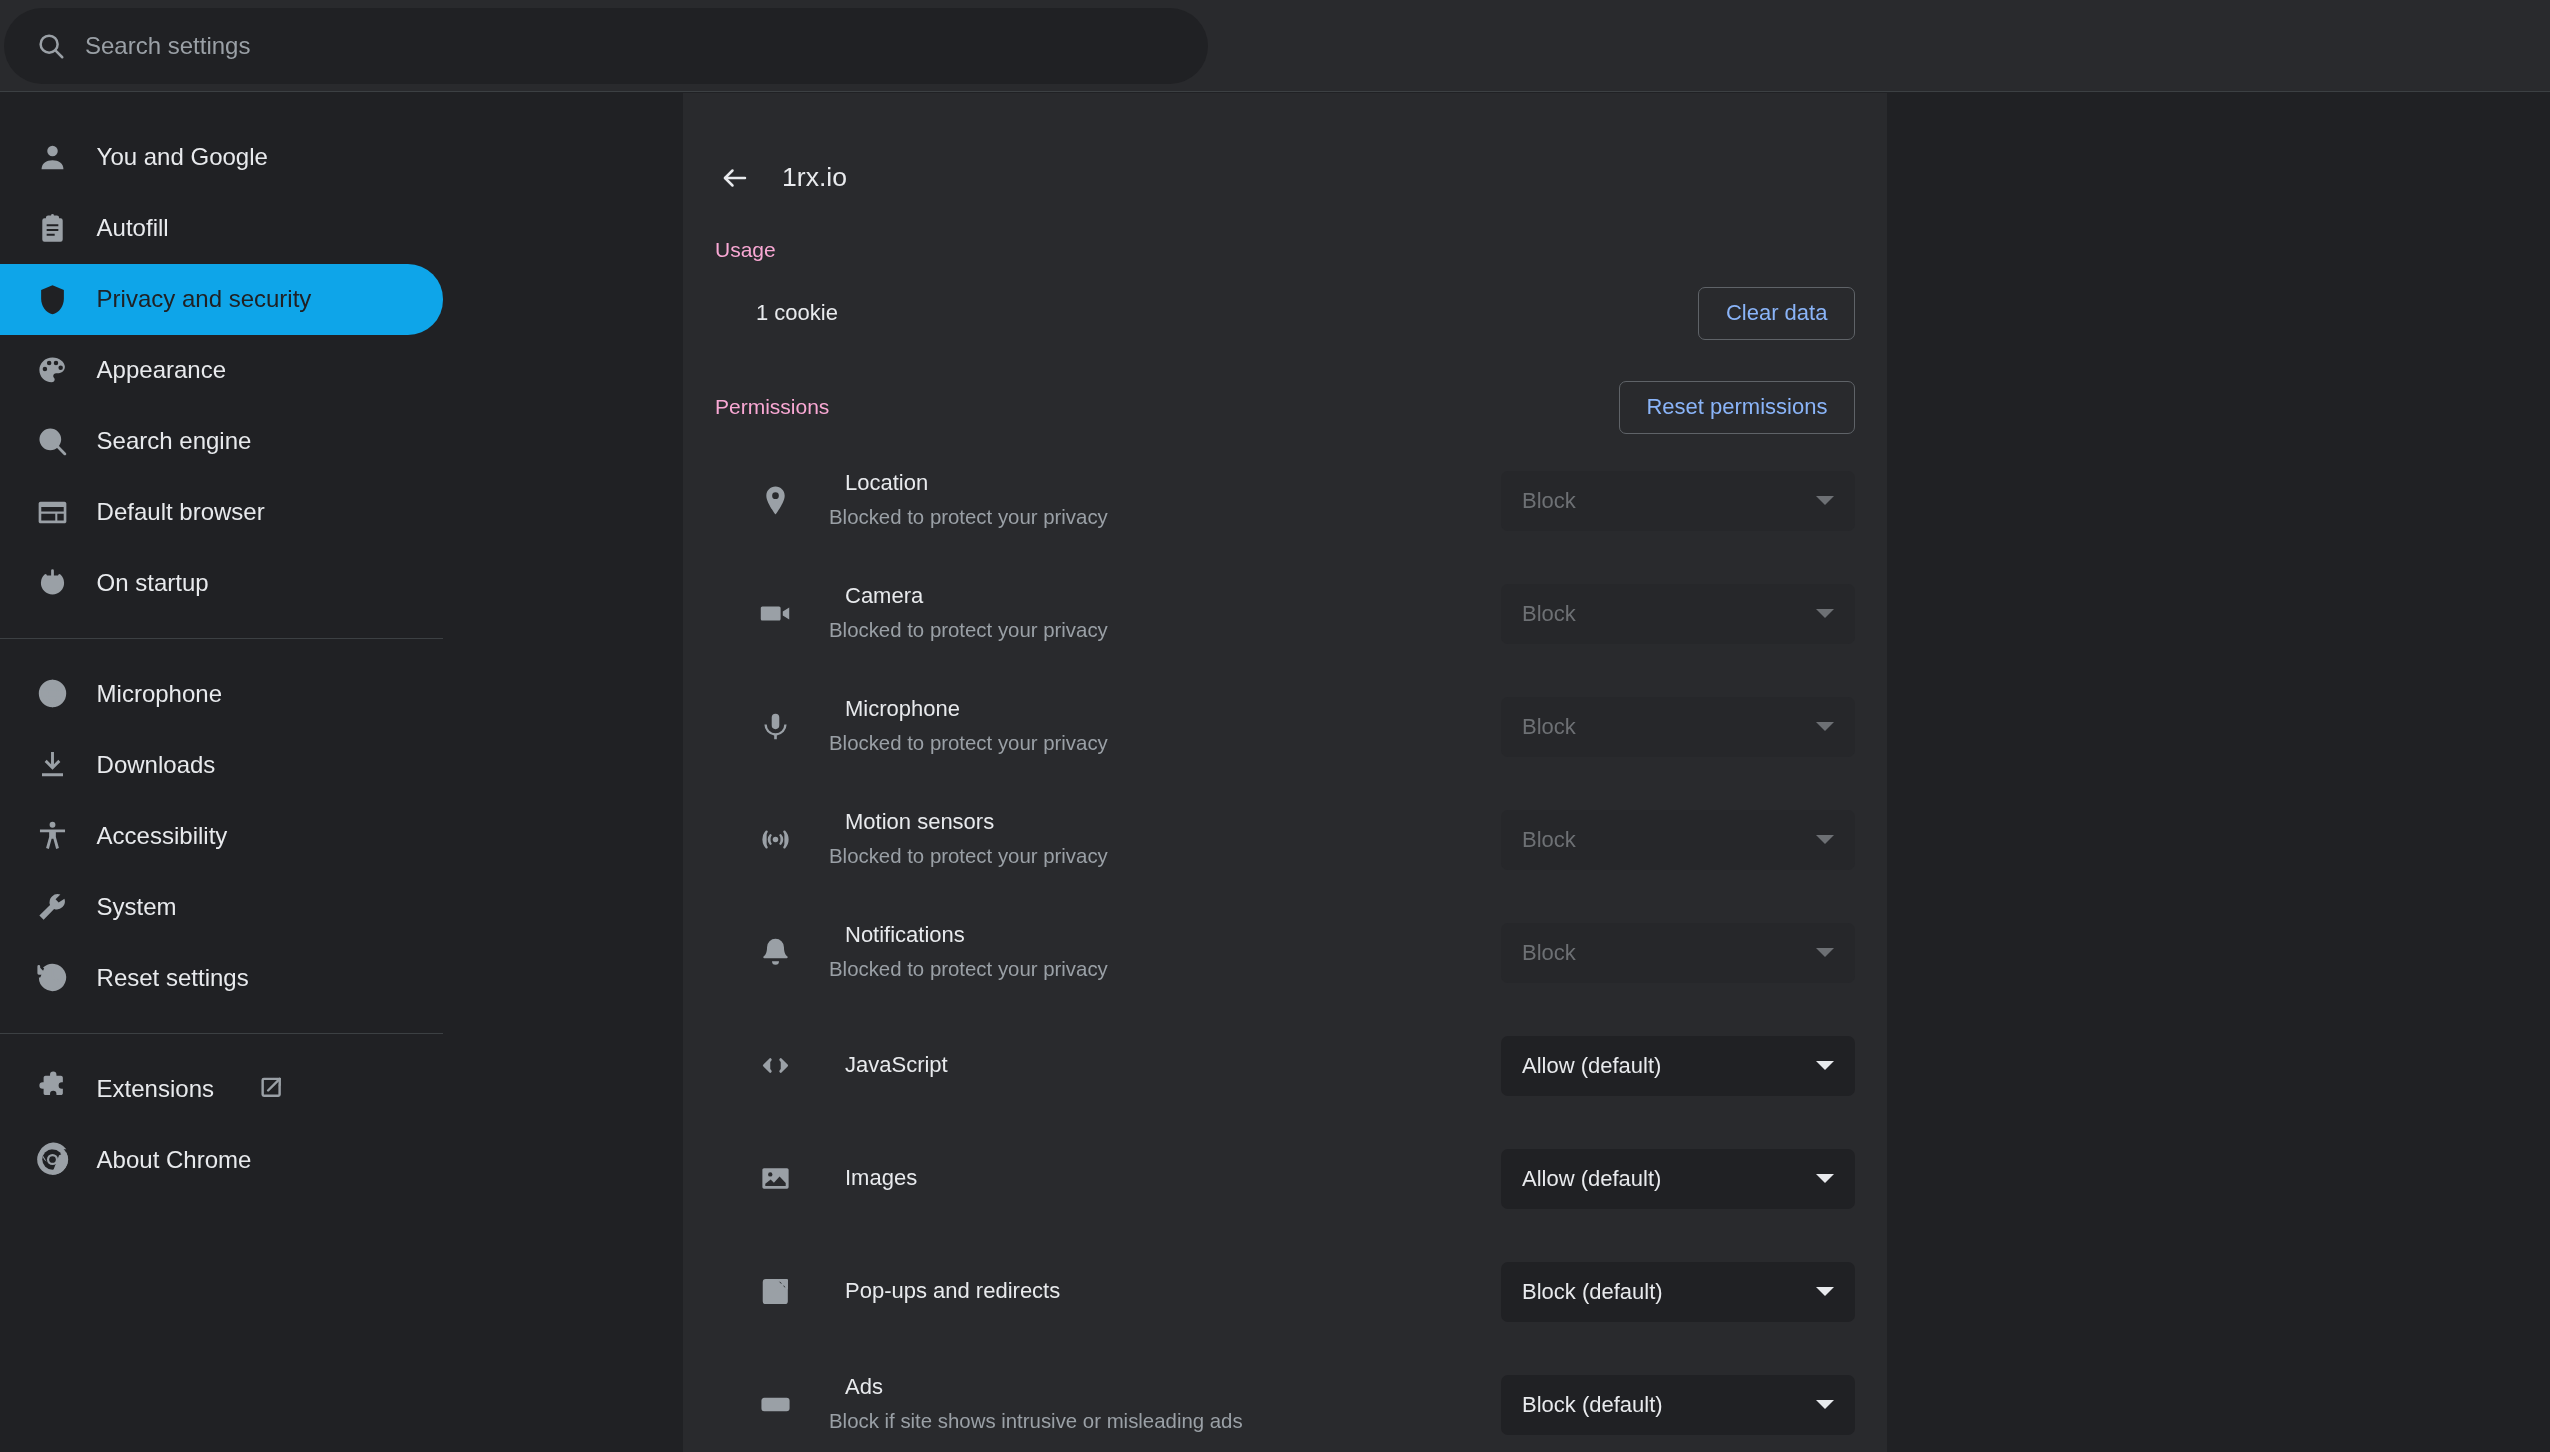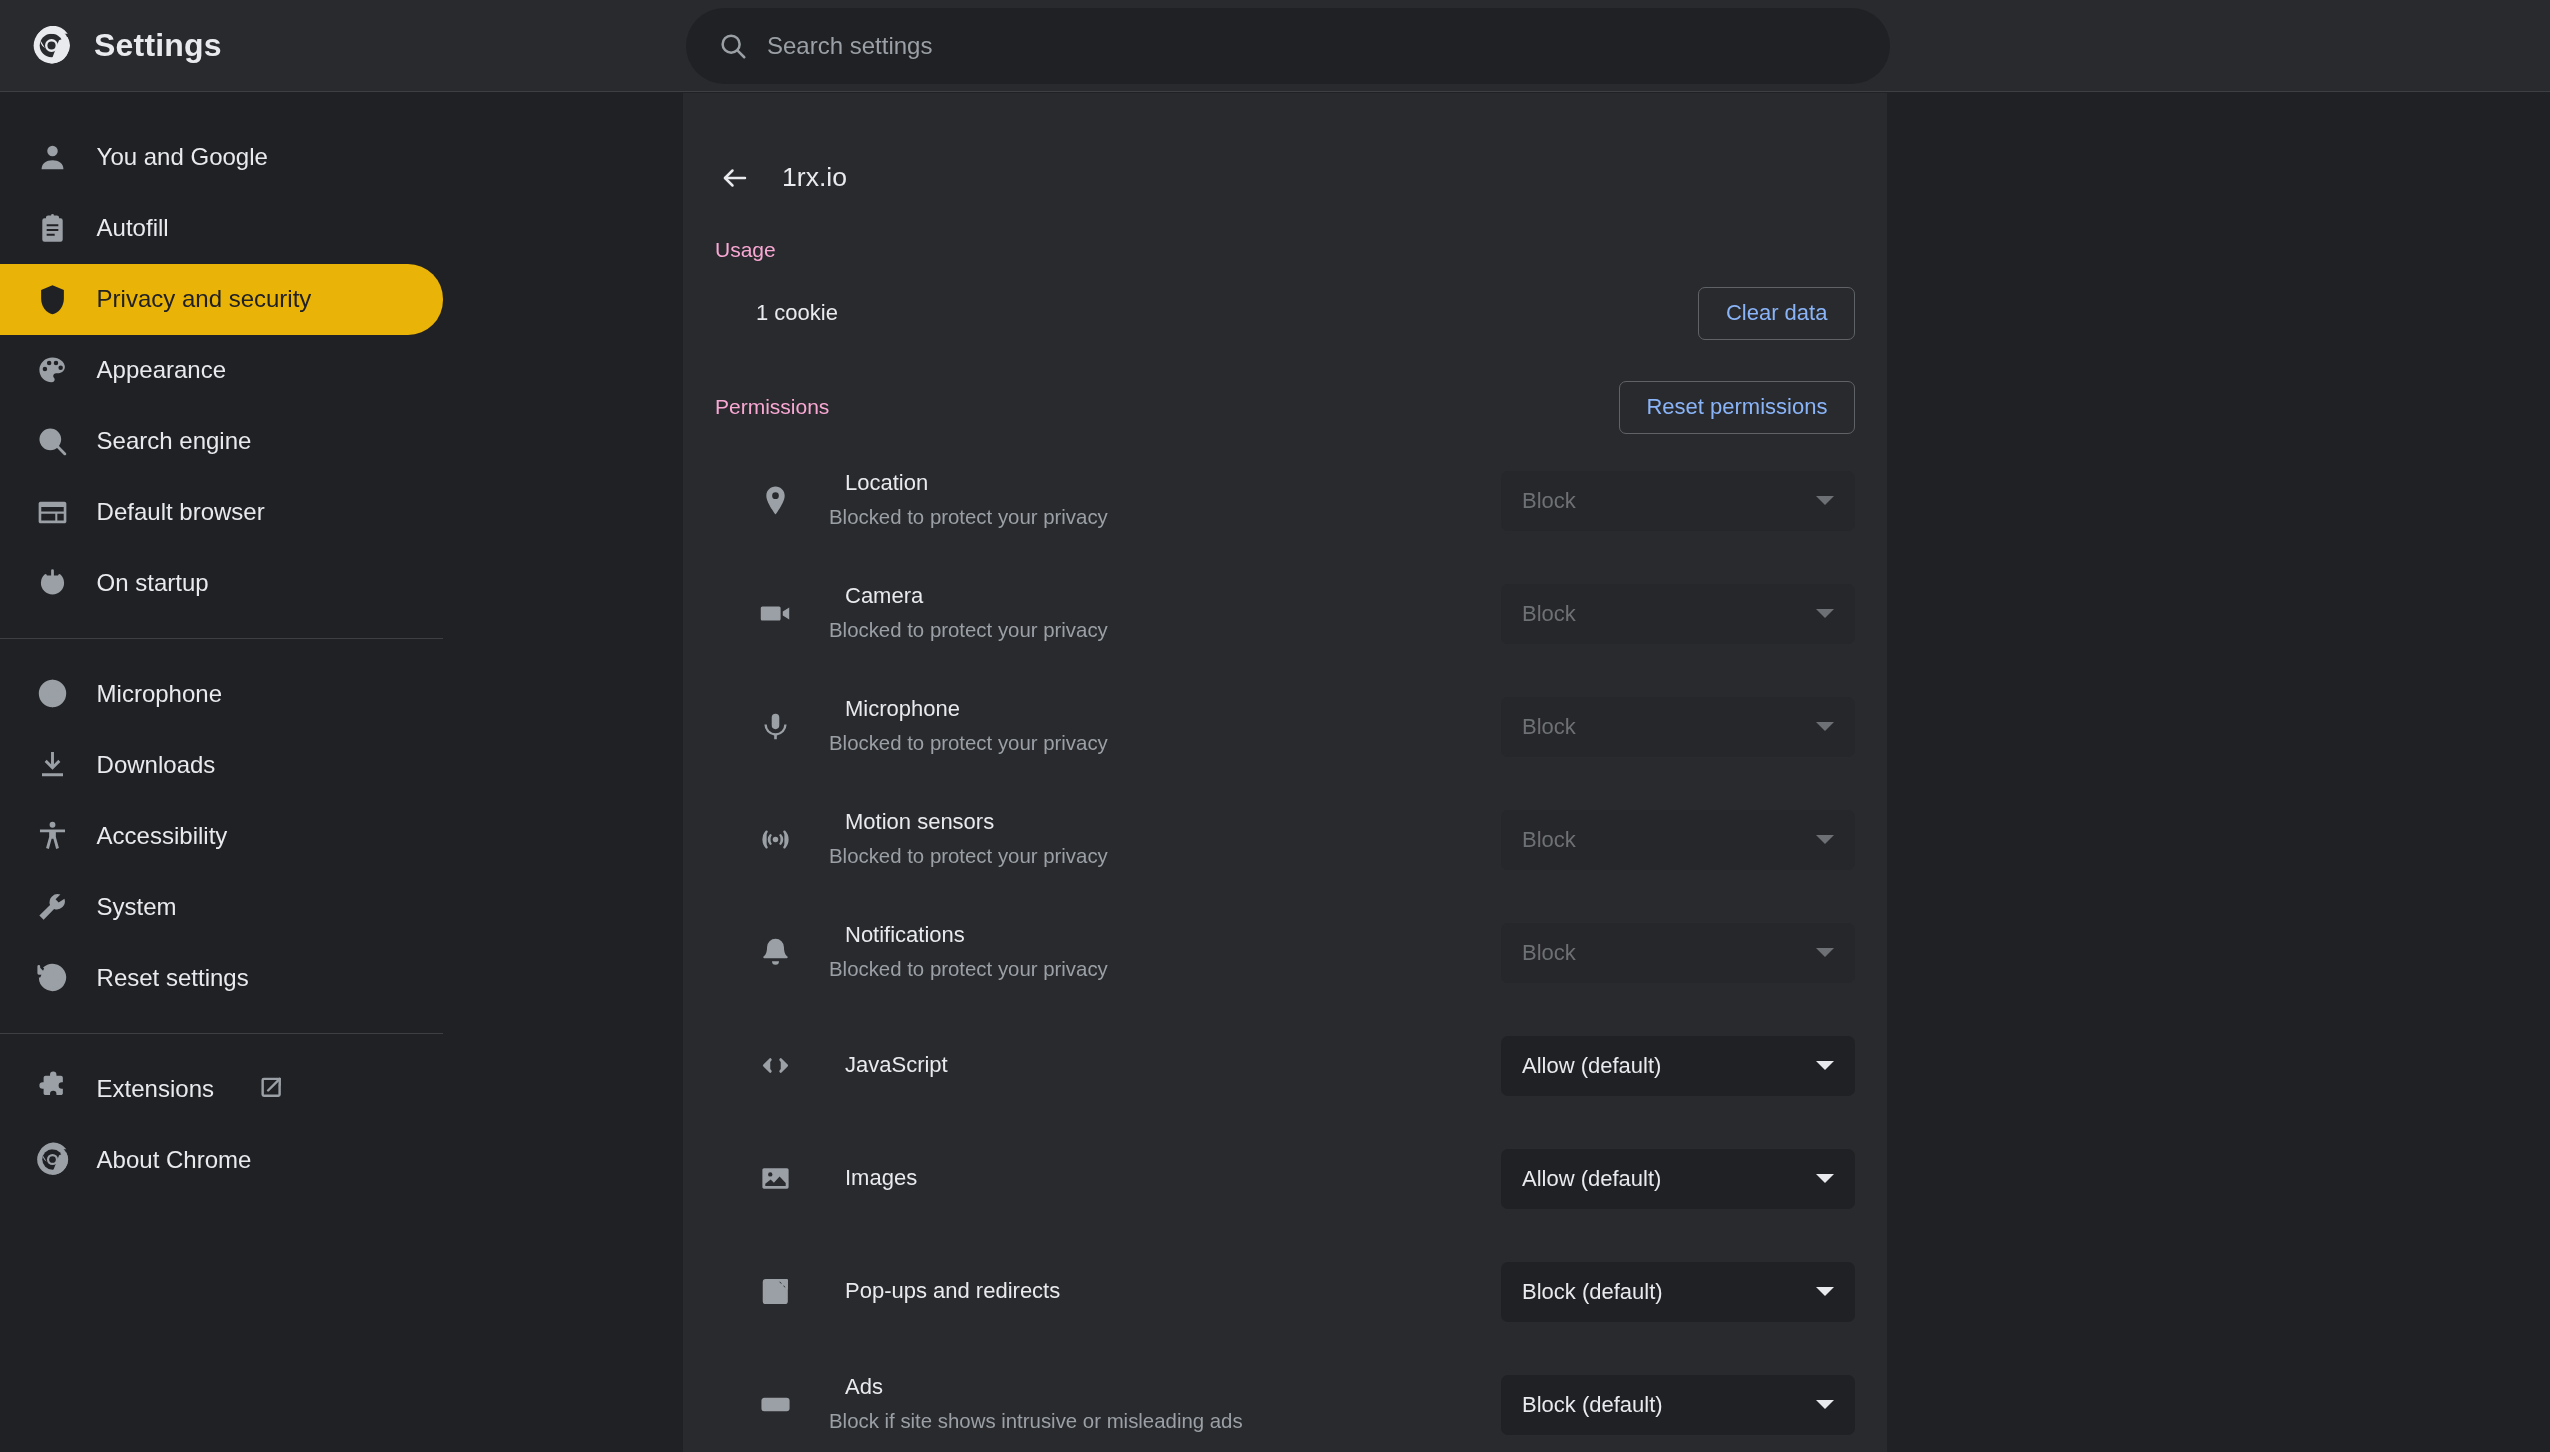--- a/index.html
+++ b/index.html
@@ -52,21 +52,21 @@
     display: flex; align-items: center; height: 71px;
     padding-left: 35px; gap: 26.6px;
     border-radius: 0 35px 35px 0;
     width: 443px; cursor: pointer;
     color: #e8eaed;
   }
   .nav-item .nav-ico { width: 35px; height: 35px; flex: none;
     display: flex; align-items: center; justify-content: center; }
   .nav-item .nav-ico svg { fill: #9aa0a6; }
   .nav-label { font-size: 24px; font-weight: 400; white-space: nowrap; }
-  .nav-item.selected { background: #eab308; color: #202124; }
+  .nav-item.selected { background: #0ea5e9; color: #202124; }
   .nav-item.selected .nav-ico svg { fill: #202124; }
   .nav-item.selected .nav-label { font-weight: 500; }
   .nav-sep { height: 0.9px; background: #3c4043; width: 443px; margin: 19.5px 0 19.5px 0; }
   .ext-ico { width: 30px; height: 30px; margin-left: 17.7px; flex: none; }
   .ext-ico svg { fill: none; stroke: #9aa0a6; stroke-width: 2.2; }
 
   
   .maincard {
     position: absolute; top: 93px; left: 683px;
     width: 1204px; height: 1359px;
@@ -129,33 +129,20 @@
     border-right: 9.7px solid transparent; border-top: 9.7px solid #e8eaed;
   }
   .perm-select.disabled { background: #26272a; cursor: default; }
   .perm-select.disabled .sel-val { color: #6d7074; }
   .perm-select.disabled .caret { border-top-color: #6d7074; }
 </style>
 </head>
 <body>
 
 <div class="topbar">
-  <div class="brand">
-    <span class="chrome-logo">
-      <svg viewBox="0 0 48 48" width="39" height="39">
-        <circle cx="24" cy="24" r="22" fill="#e8eaed"></circle>
-        <circle cx="24" cy="24" r="14.5" fill="#292a2d"></circle>
-        <path d="M24 9.5 H44 A22 22 0 0 0 6.5 11 L16 27 A9.5 9.5 0 0 1 24 9.5 Z" fill="#e8eaed"></path>
-        <path d="M33.2 17.5 L22.5 45.9 A22 22 0 0 0 43.8 13.5 Z" fill="#e8eaed"></path>
-        <circle cx="24" cy="24" r="8" fill="#e8eaed"></circle>
-        <circle cx="24" cy="24" r="5" fill="#292a2d"></circle>
-      </svg>
-    </span>
-    <span class="brand-title">Settings</span>
-  </div>
   <div class="searchwrap">
     <div class="searchbox">
       <span class="search-icon">
         <svg viewBox="0 0 24 24" width="30" height="30" fill="none" stroke="#9aa0a6" stroke-width="2">
           <circle cx="10.5" cy="10.5" r="6.8"></circle>
             <line x1="15.5" y1="15.5" x2="21" y2="21" stroke-linecap="round"></line>
         </svg>
       </span>
       <input class="search-input" type="text" placeholder="Search settings" style="">
     </div>

